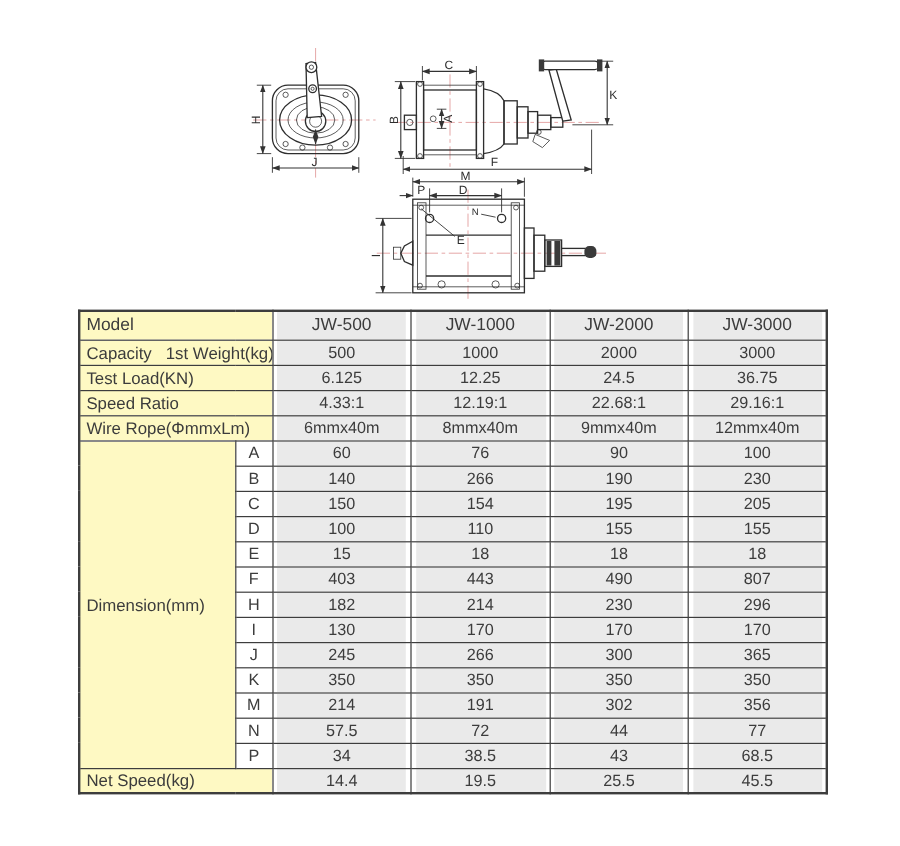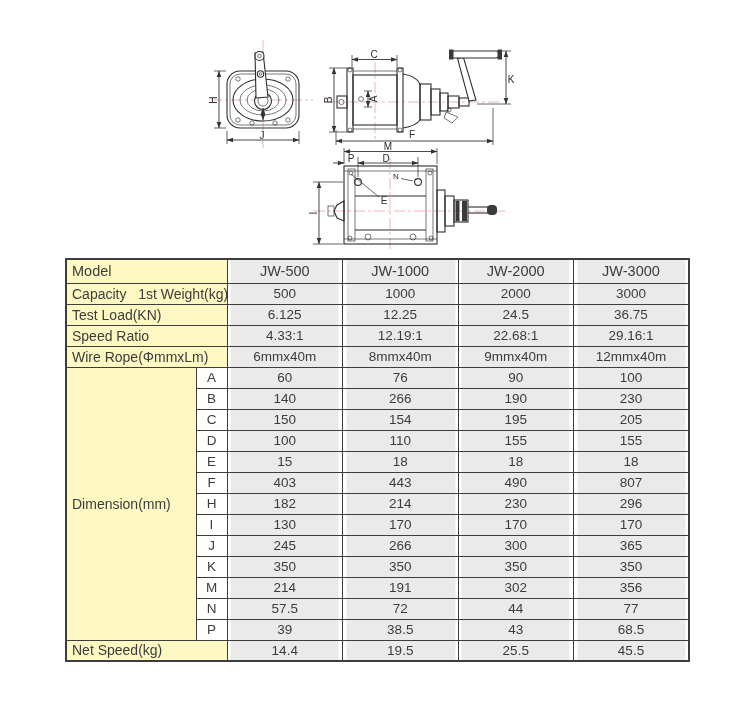--- a/index.html
+++ b/index.html
@@ -322,21 +322,21 @@
         </tr>
         <tr>
           <td class="c-letter">N</td>
           <td class="c-value">57.5</td>
           <td class="c-value">72</td>
           <td class="c-value">44</td>
           <td class="c-value">77</td>
         </tr>
         <tr>
           <td class="c-letter">P</td>
-          <td class="c-value">39</td>
+          <td class="c-value">34</td>
           <td class="c-value">38.5</td>
           <td class="c-value">43</td>
           <td class="c-value">68.5</td>
         </tr>
         <tr>
           <td class="c-label" colspan="2">Net Speed(kg)</td>
           <td class="c-value">14.4</td>
           <td class="c-value">19.5</td>
           <td class="c-value">25.5</td>
           <td class="c-value">45.5</td>

